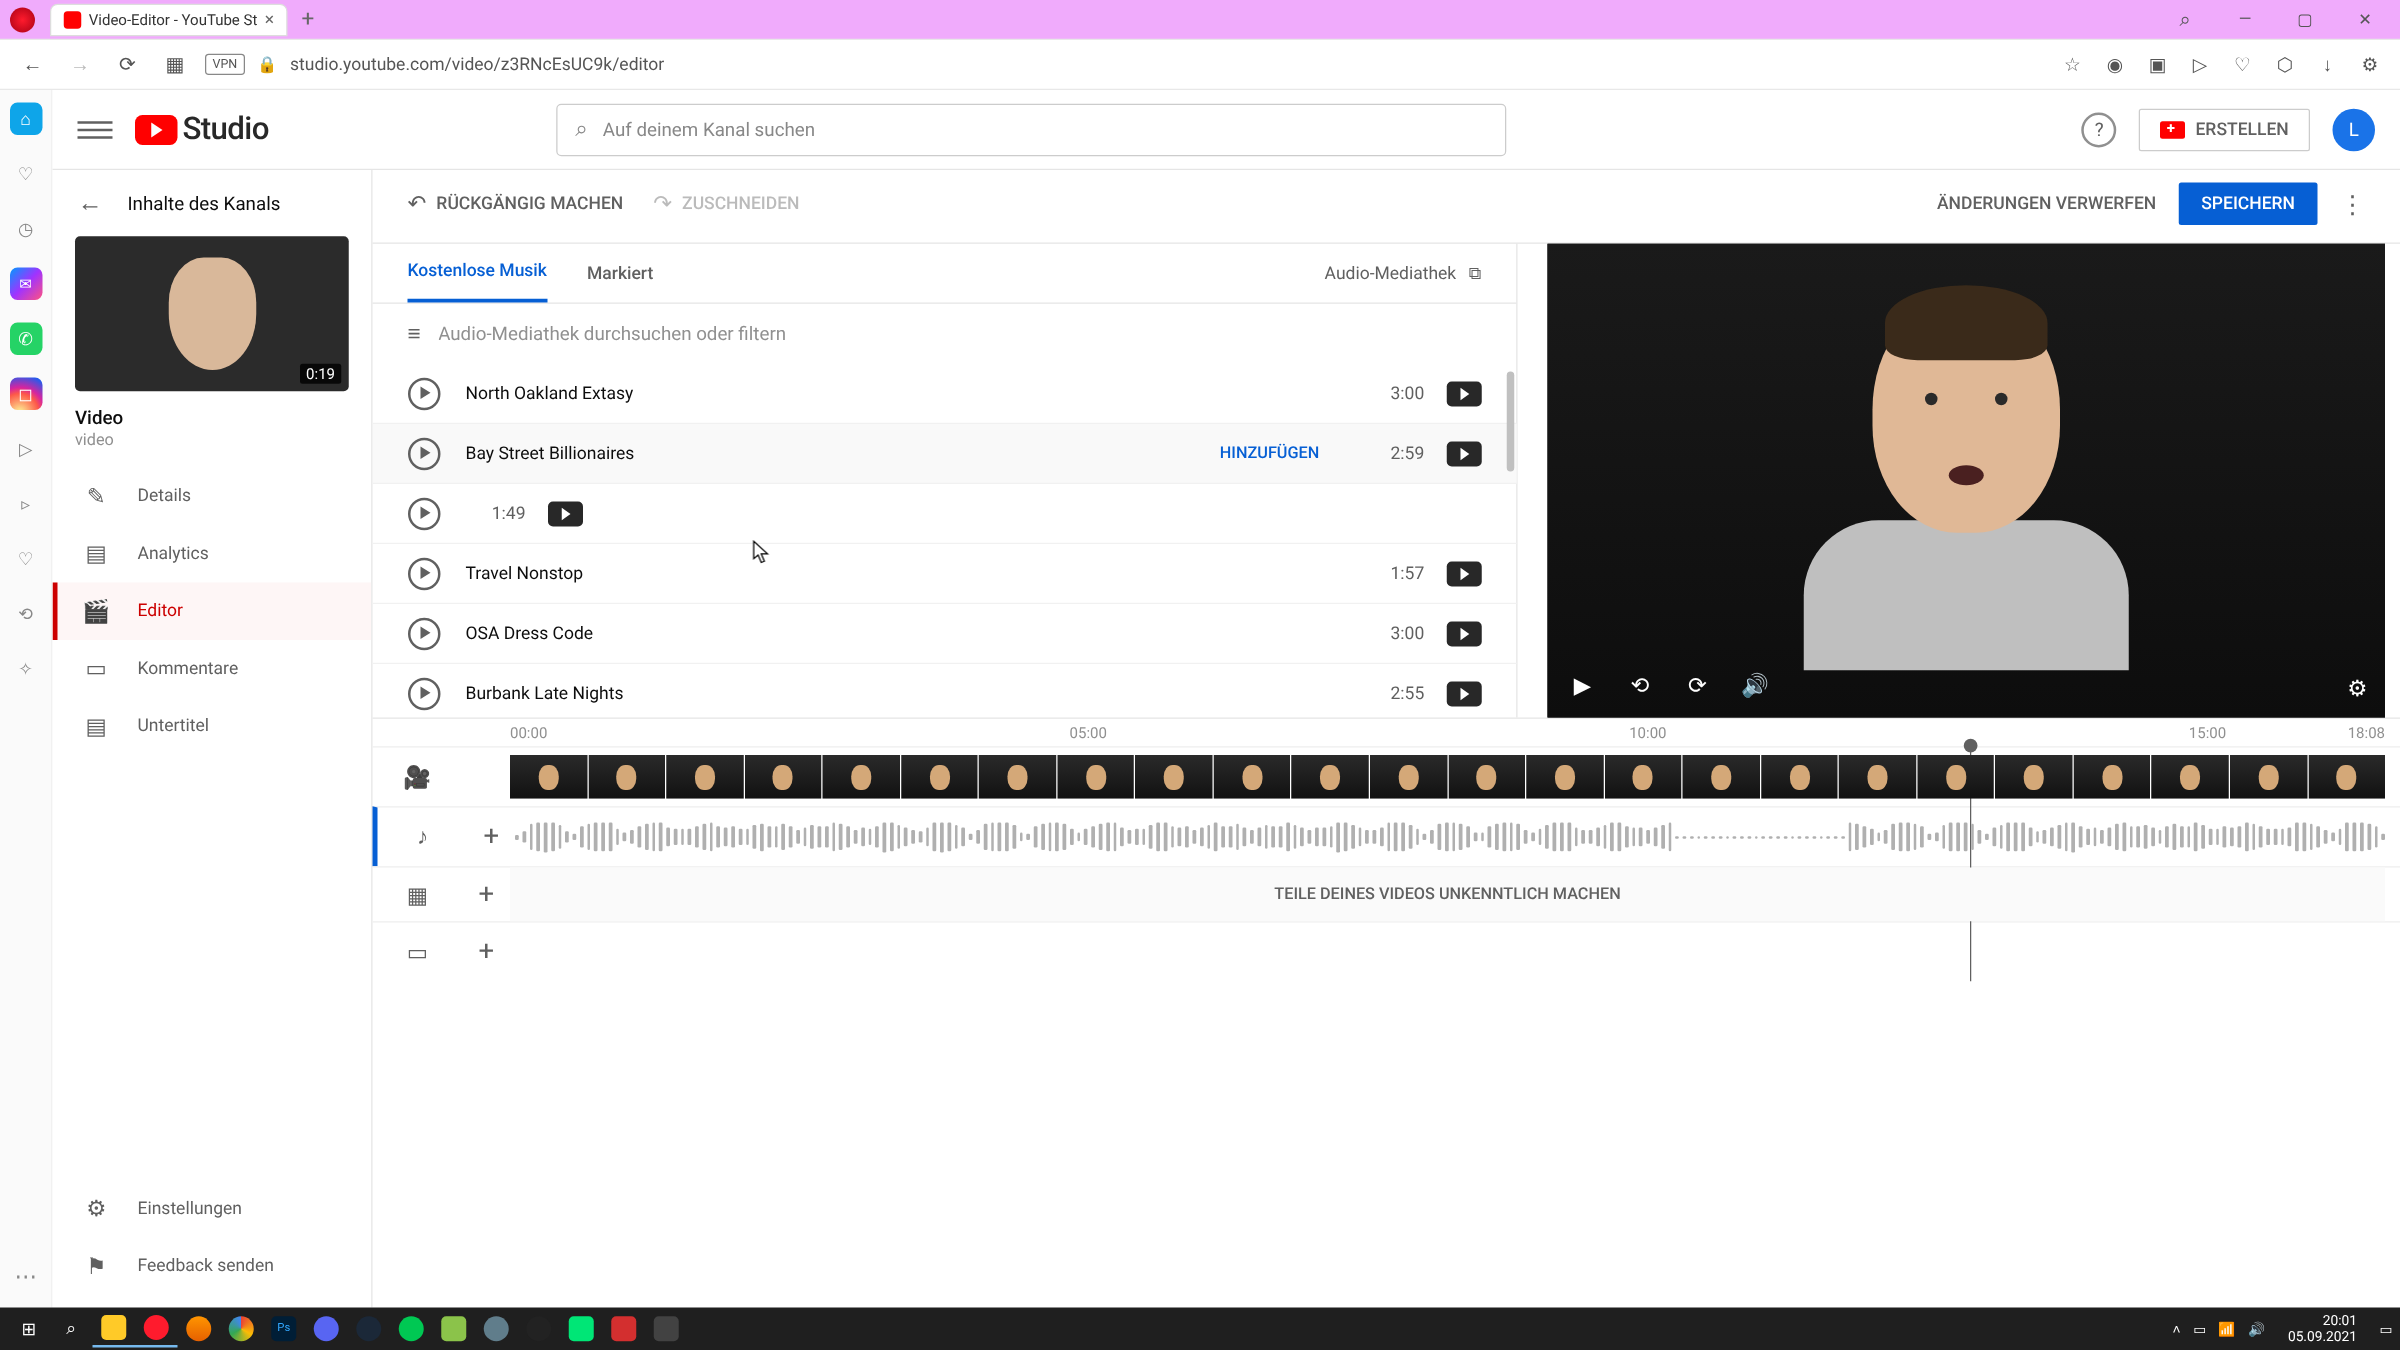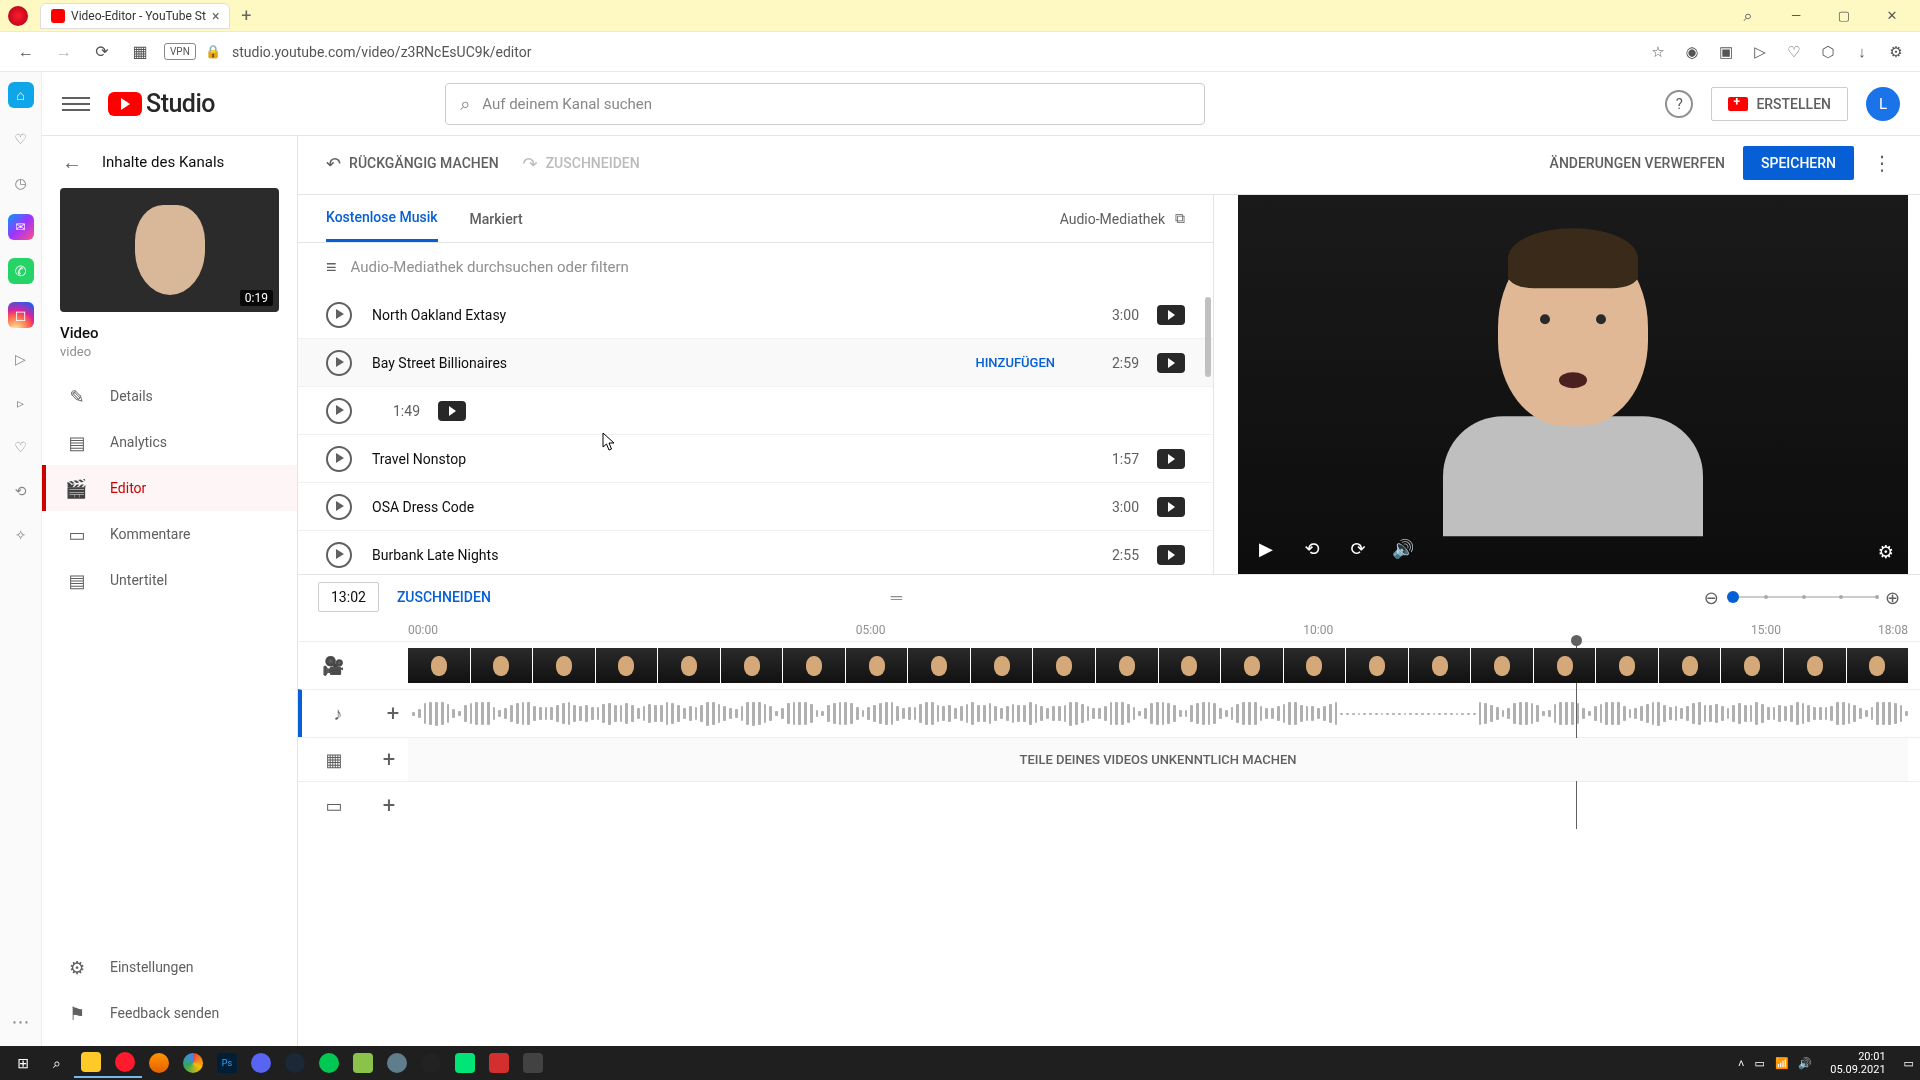--- a/index.html
+++ b/index.html
@@ -1,19 +1,19 @@
 <!DOCTYPE html>
 <html><head>
 <meta charset="utf-8">
 <style>
 * { margin: 0; padding: 0; box-sizing: border-box; font-family: Roboto, Arial, sans-serif; }
 body { background: #fff; overflow: hidden; width: 1920px; height: 1080px; position: relative; }
 
 
-.titlebar { height: 32px; background: #fef9c3; border-bottom: 1px solid #e8e8e8; display: flex; align-items: center; padding: 0 8px; }
+.titlebar { height: 32px; background: #f0abfc; border-bottom: 1px solid #e8e8e8; display: flex; align-items: center; padding: 0 8px; }
 .tab-strip { display: flex; align-items: center; gap: 4px; }
 .opera-logo { width: 20px; height: 20px; border-radius: 50%; background: radial-gradient(circle, #ff1b2d, #a70014); margin-right: 8px; }
 .browser-tab { display: flex; align-items: center; gap: 6px; padding: 4px 10px; background: #fff; border: 1px solid #ddd; border-radius: 6px 6px 0 0; font-size: 12px; color: #333; }
 .tab-favicon { width: 14px; height: 14px; background: #f00; border-radius: 3px; }
 .tab-close { font-size: 14px; color: #666; cursor: pointer; }
 .new-tab { width: 24px; height: 24px; display: flex; align-items: center; justify-content: center; color: #666; font-size: 18px; cursor: pointer; }
 .win-controls { margin-left: auto; display: flex; gap: 8px; }
 .win-btn { width: 40px; height: 28px; display: flex; align-items: center; justify-content: center; color: #555; font-size: 13px; cursor: pointer; }
 .win-btn.search { font-size: 16px; }
 
@@ -380,36 +380,20 @@
           <div class="pctrl">▶</div>
           <div class="pctrl">⟲</div>
           <div class="pctrl">⟳</div>
           <div class="pctrl">🔊</div>
         </div>
         <div class="preview-gear">⚙</div>
       </div>
     </div>
 
     <div class="timeline-wrap">
-      <div class="tl-top">
-        <div class="tc-box">13:02</div>
-        <div class="trim-btn">ZUSCHNEIDEN</div>
-        <div class="drag-handle">═</div>
-        <div class="zoom">
-          <span class="zoom-ico">⊖</span>
-          <div class="zoom-track">
-            <div class="zoom-thumb"></div>
-            <div class="zoom-tick" style="left:37px"></div>
-            <div class="zoom-tick" style="left:75px"></div>
-            <div class="zoom-tick" style="left:112px"></div>
-            <div class="zoom-tick" style="left:148px"></div>
-          </div>
-          <span class="zoom-ico">⊕</span>
-        </div>
-      </div>
       <div class="tl-ruler">
         <span class="ruler-mark" style="left:110px">00:00</span>
         <span class="ruler-mark" style="left:calc(110px + 27.6%)">05:00</span>
         <span class="ruler-mark" style="left:calc(110px + 55.2%)">10:00</span>
         <span class="ruler-mark" style="left:calc(110px + 82.8%)">15:00</span>
         <span class="ruler-mark" style="right:12px">18:08</span>
       </div>
       <div class="tl-rows">
         <div class="playhead"></div>
         <div class="tl-row">

